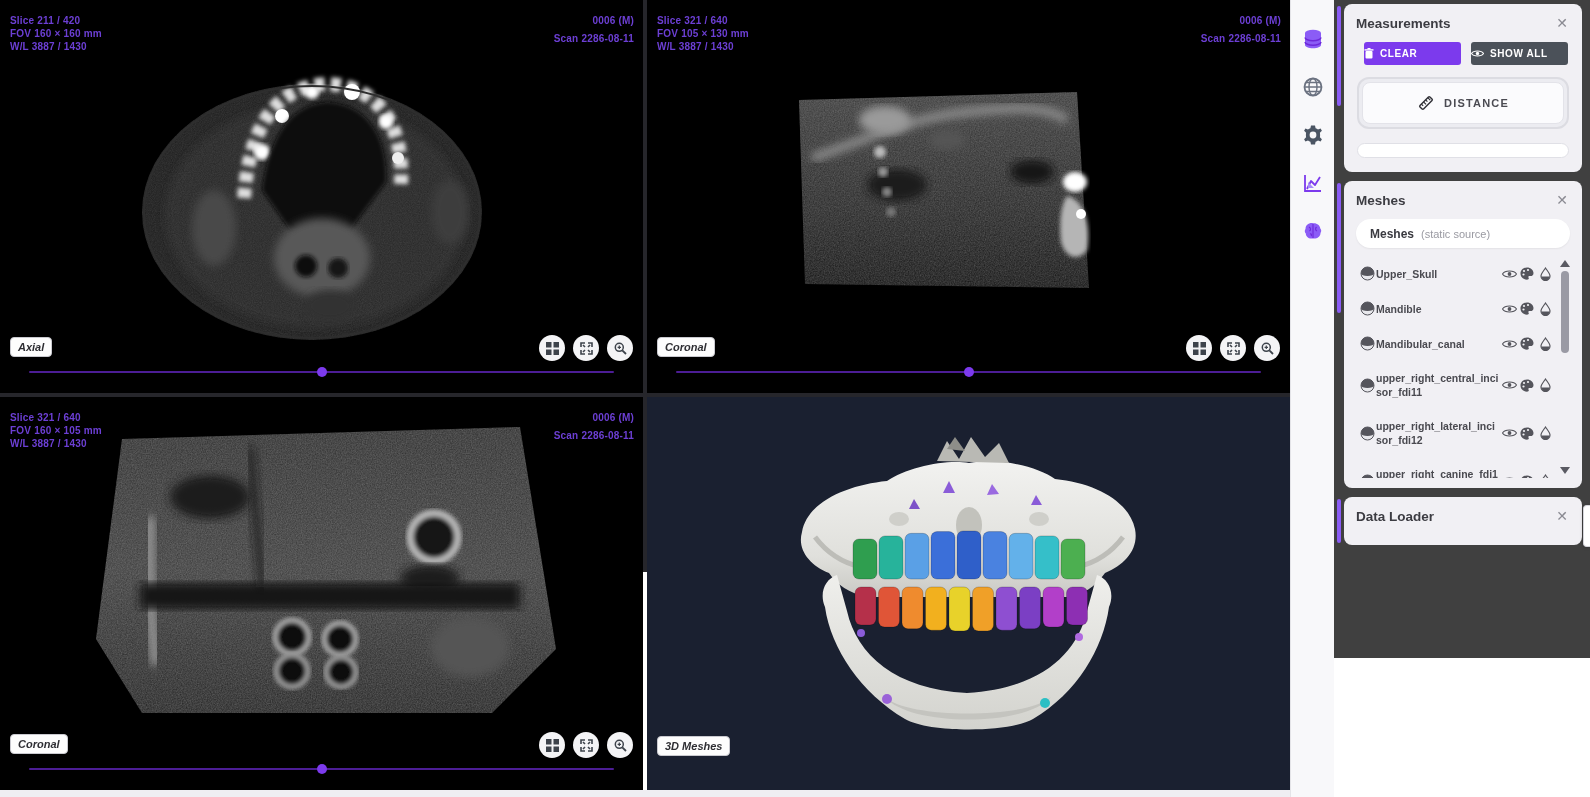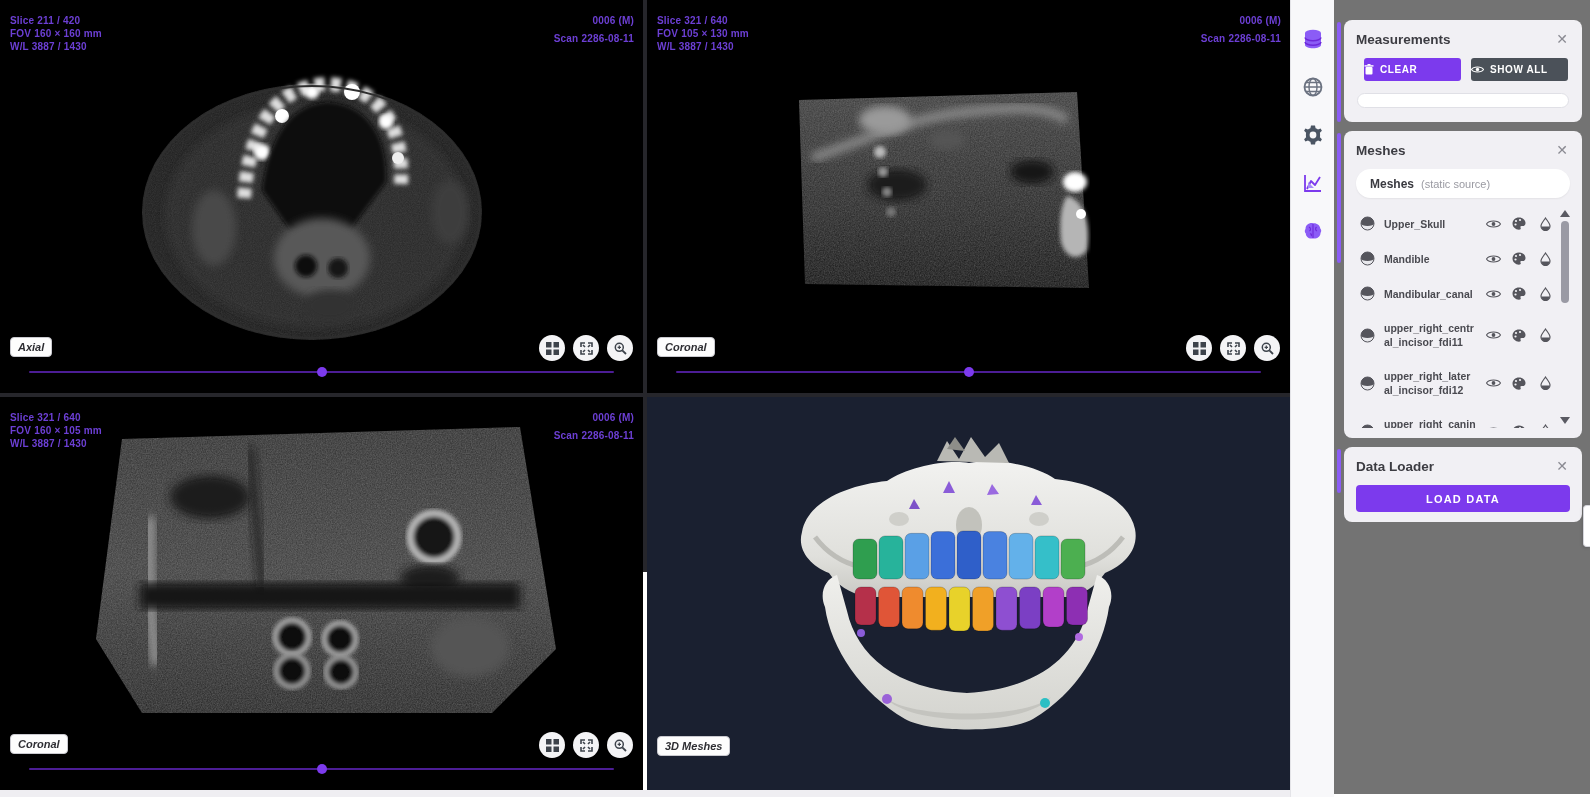--- a/index.html
+++ b/index.html
@@ -43,21 +43,21 @@
   .vthumb{position:absolute;top:0;left:50%;width:10px;height:10px;margin-left:-5px;
     border-radius:50%;background:#7c3aed;cursor:pointer;}
 
   
   .iconstrip{width:44px;height:797px;background:#f8f8fa;border-left:1px solid #e4e4e8;
     display:flex;flex-direction:column;align-items:center;padding-top:24px;gap:18px;}
   .stripbtn{width:30px;height:30px;display:flex;align-items:center;justify-content:center;
     background:transparent;border:none;cursor:pointer;}
 
   
-  .sidebar{position:relative;width:256px;height:794px;background:#737373;padding:20px 8px 0 10px;}
+  .sidebar{position:relative;width:256px;height:658px;background:#404040;padding:4px 8px 0 10px;}
   .panel{position:relative;background:var(--panel-bg);border-radius:8px;padding:10px 12px;
     margin-bottom:9px;}
   .panel::before{content:"";position:absolute;left:-7px;width:4px;border-radius:2px;
     background:#8b5cf6;top:2px;}
   .panel.measurements::before{height:100px;}
   .panel.meshespanel::before{height:130px;}
   .panel.loader::before{height:44px;}
   .panel-head{display:flex;align-items:center;justify-content:space-between;margin-bottom:10px;}
   .panel-title{font-size:13.5px;font-weight:bold;color:#3c3c42;}
   .closex{background:none;border:none;color:#8a8a92;font-size:14px;line-height:14px;
@@ -77,21 +77,21 @@
     font-size:11px;font-weight:bold;letter-spacing:1.2px;color:#4b4b52;cursor:pointer;
     font-family:"Liberation Sans",sans-serif;}
   .empty-pill{height:15px;background:#fff;border:1px solid #e0e0e6;border-radius:8px;margin:0 1px 4px 1px;}
 
   
   .mesh-source{height:29px;background:#fff;border-radius:15px;display:flex;align-items:center;
     gap:7px;padding:0 14px;margin-bottom:8px;box-shadow:0 1px 2px rgba(0,0,0,.06);}
   .mesh-source b{font-size:12px;color:#3a3a40;}
   .mesh-source span{font-size:11px;color:#9a9aa2;}
   .meshlist-wrap{position:relative;height:222px;overflow:hidden;padding-right:14px;}
-  .mesh-row{display:flex;align-items:center;gap:8px;padding:10px 2px;}
+  .mesh-row{display:flex;align-items:center;padding:10px 2px;}
   .mesh-row .mname{flex:1;font-size:10.5px;font-weight:bold;color:#4a4a50;
     overflow-wrap:anywhere;line-height:14px;}
   .mi{display:flex;align-items:center;justify-content:center;width:18px;flex:0 0 18px;
     background:none;border:none;cursor:pointer;}
   .mscroll{position:absolute;right:0;top:4px;bottom:4px;width:11px;display:flex;
     flex-direction:column;align-items:center;}
   .sarrow{width:0;height:0;border-left:5px solid transparent;border-right:5px solid transparent;cursor:pointer;}
   .sarrow.up{border-bottom:7px solid #5a5a62;}
   .sarrow.down{border-top:7px solid #5a5a62;margin-top:auto;}
   .sthumb{width:8px;height:82px;background:#9a9aa4;border-radius:4px;margin-top:4px;cursor:pointer;}
@@ -470,20 +470,31 @@
           <span>CLEAR</span>
         </button>
         <button class="pillbtn showall">
           <svg width="13" height="9" viewBox="0 0 13 9">
               <path d="M.5,4.5 C2.5,1.2 10.5,1.2 12.5,4.5 C10.5,7.8 2.5,7.8 .5,4.5 Z" fill="none" stroke="#fff" stroke-width="1.1"></path>
               <circle cx="6.5" cy="4.5" r="1.7" fill="#fff"></circle>
             </svg>
           <span>SHOW ALL</span>
         </button>
       </div>
+      <div class="distance-wrap">
+        <button class="distance-btn">
+          <svg width="18" height="18" viewBox="0 0 18 18">
+            <g transform="rotate(-45 9 9)">
+                <rect x="2" y="6.5" width="14" height="5" rx="1" fill="none" stroke="#2f2f35" stroke-width="1.4"></rect>
+                <path d="M5,6.5 L5,9 M8,6.5 L8,10 M11,6.5 L11,9 M14,6.5 L14,10" stroke="#2f2f35" stroke-width="1.2"></path>
+              </g>
+          </svg>
+          <span>DISTANCE</span>
+        </button>
+      </div>
       <div class="empty-pill"></div>
     </div>
 
     <div class="panel meshespanel">
       <div class="panel-head">
         <span class="panel-title">Meshes</span>
         <button class="closex">✕</button>
       </div>
       <div class="mesh-source">
         <b>Meshes</b>
@@ -677,19 +688,18 @@
           <div class="sarrow down"></div>
         </div>
       </div>
     </div>
 
     <div class="panel loader">
       <div class="panel-head">
         <span class="panel-title">Data Loader</span>
         <button class="closex">✕</button>
       </div>
-      <button class="loadbtn">LOAD DATA</button>
     </div>
 
   </div>
 
   <div class="edge-scroll"></div>
 </div>
 
 </body></html>

